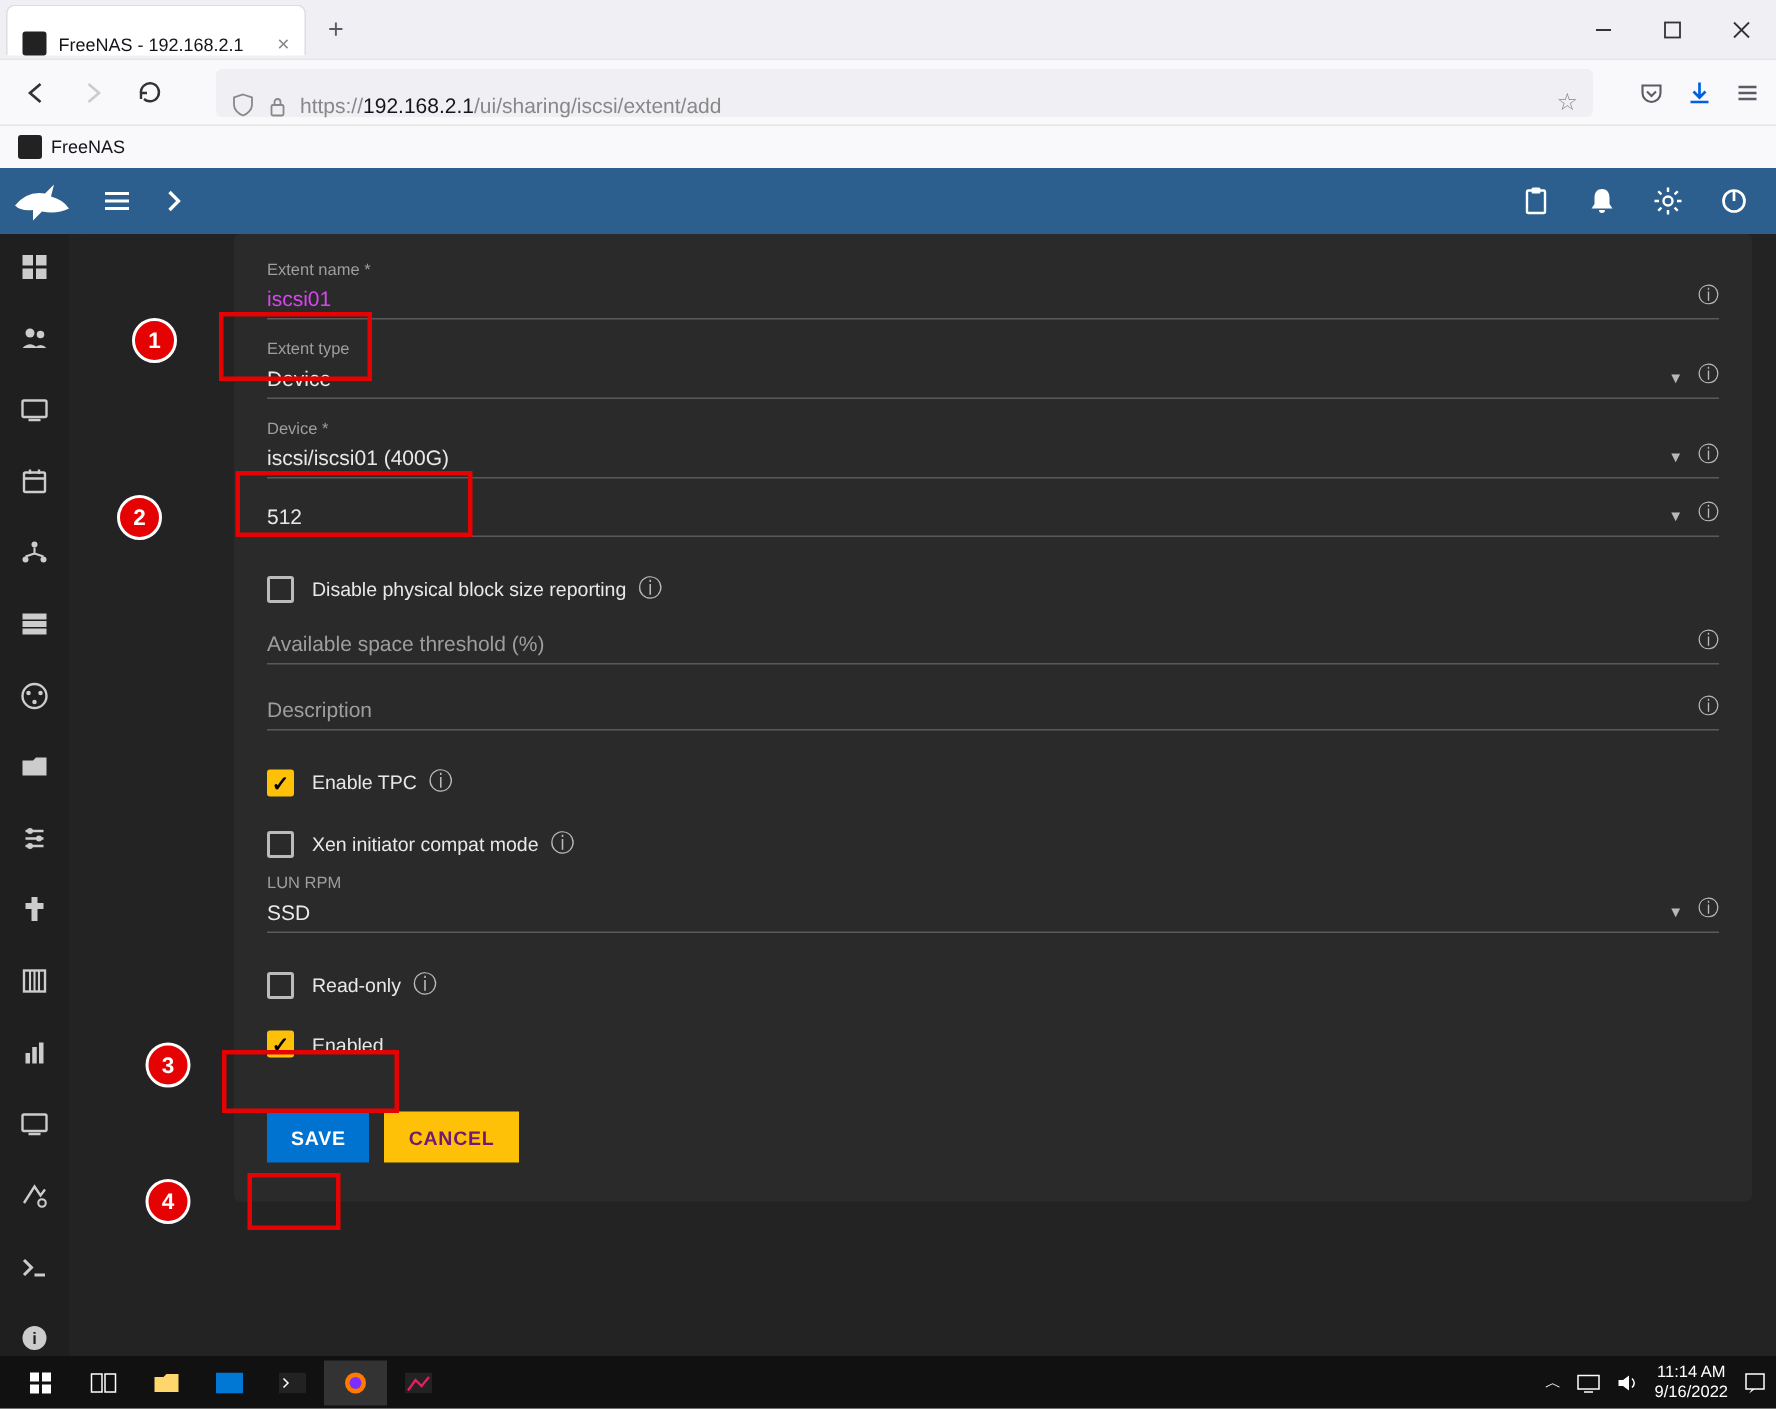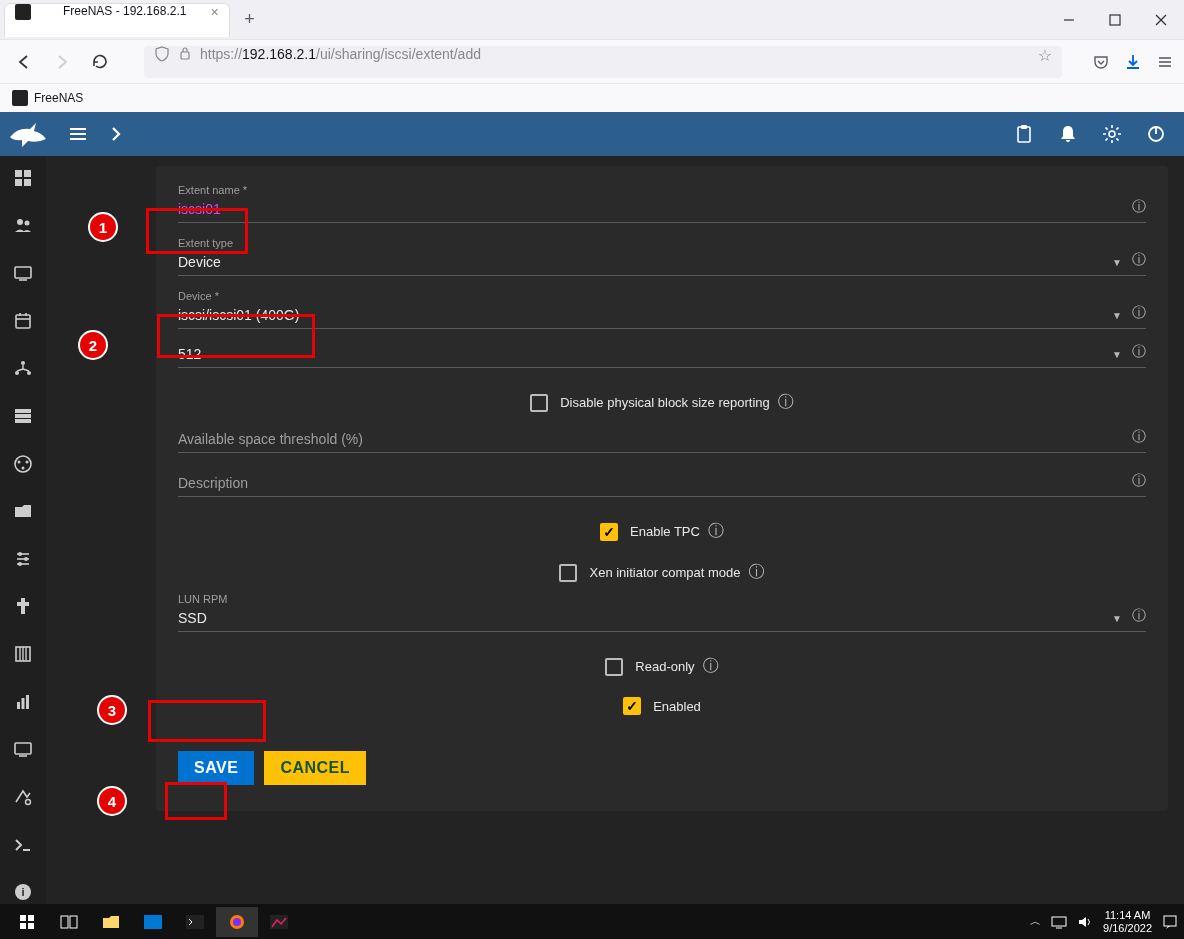--- a/index.html
+++ b/index.html
@@ -1,30 +1,30 @@
 <!DOCTYPE html>
 <html><head>
 <meta charset="utf-8">
 <style>
 * { box-sizing: border-box; margin: 0; padding: 0; font-family: "Segoe UI", Arial, sans-serif; }
 body { width: 1184px; height: 939px; background: #fff; overflow: hidden; position: relative; }
 
 
 .browser-top { height: 40px; background: #f0f0f4; display: flex; align-items: center; border-bottom: 1px solid #e6e6e6; }
-.tab { height: 34px; margin-top: 0; margin-left: 4px; background: #fff; border-radius: 6px 6px 0 0; display: flex; align-items: flex-start; padding: 0 10px; min-width: 200px; border: 1px solid #ddd; border-bottom: none; gap: 24px; }
+.tab { height: 34px; margin-top: 0; margin-left: 4px; background: #fff; border-radius: 6px 6px 0 0; display: flex; align-items: flex-end; padding: 0 10px; min-width: 200px; border: 1px solid #ddd; border-bottom: none; }
 .tab-favicon { width: 16px; height: 16px; background: #222; border-radius: 2px; margin-right: 8px; }
 .tab-title { font-size: 12px; color: #15141a; flex: 1; }
 .tab-close { color: #888; font-size: 14px; cursor: pointer; }
 .new-tab { width: 28px; height: 28px; display: flex; align-items: center; justify-content: center; color: #5b5b66; font-size: 18px; margin-left: 6px; }
 .window-controls { margin-left: auto; display: flex; }
 .window-btn { width: 46px; height: 40px; display: flex; align-items: center; justify-content: center; color: #333; }
 .browser-toolbar { height: 44px; background: #f9f9fb; display: flex; align-items: center; padding: 0 10px; gap: 10px; border-bottom: 1px solid #e6e6e6; }
 .nav-btn { width: 28px; height: 28px; display: flex; align-items: center; justify-content: center; color: #333; border-radius: 4px; }
 .nav-btn.disabled { color: #ccc; }
-.url-bar { flex: 1; height: 32px; background: #f0f0f4; border-radius: 4px; display: flex; align-items: flex-start; padding: 0 10px; gap: 8px; margin: 14px 20px; }
+.url-bar { flex: 1; height: 32px; background: #f0f0f4; border-radius: 4px; display: flex; align-items: flex-end; padding: 0 10px; gap: 8px; margin: 14px 20px; }
 .url-text { font-size: 14px; color: #888; }
 .url-text .host { color: #15141a; }
 .star-icon { margin-left: auto; color: #888; }
 .toolbar-right { display: flex; gap: 14px; align-items: center; }
 .toolbar-icon { color: #5b5b66; }
 .download-icon { color: #0061e0; }
 
 
 .bookmarks { height: 28px; background: #f9f9fb; display: flex; align-items: center; padding: 0 12px; gap: 6px; font-size: 12px; color: #15141a; }
 .bk-icon { width: 16px; height: 16px; background: #222; border-radius: 2px; }
@@ -41,42 +41,42 @@
 
 .breadcrumb-row { height: 44px; background: #1f1f1f; display: flex; align-items: center; padding: 0 20px 0 60px; color: #aaa; font-size: 15px; }
 .breadcrumb-row .sep { margin: 0 10px; color: #666; }
 .copyright { margin-left: auto; font-size: 13px; }
 
 
 .side-nav { position: absolute; left: 0; top: 156px; width: 46px; bottom: 35px; background: #1f1f1f; display: flex; flex-direction: column; align-items: center; padding-top: 10px; gap: 24px; }
 .side-item { color: #ccc; width: 24px; height: 24px; display: flex; align-items: center; justify-content: center; cursor: pointer; }
 
 
-.main { position: absolute; left: 46px; right: 0; top: 156px; bottom: 35px; background: #232323; overflow-y: auto; padding: 10px 16px 20px 110px; }
+.main { position: absolute; left: 46px; right: 0; top: 156px; bottom: 35px; background: #232323; overflow-y: auto; padding: 0 16px 20px 110px; }
 .form-card { background: #2a2a2a; border-radius: 4px; padding: 18px 22px 26px 22px; }
 
 .form-row { position: relative; margin-bottom: 14px; }
 .field-label { font-size: 11px; color: #9e9e9e; display: block; margin-bottom: 2px; }
 .field-value { font-size: 14px; color: #e8e8e8; padding: 3px 0 5px 0; border-bottom: 1px solid #5a5a5a; position: relative; }
 .help-icon { position: absolute; right: 0; bottom: 6px; color: #b8b8b8; }
 .dropdown-arrow { position: absolute; right: 24px; bottom: 7px; color: #b8b8b8; font-size: 10px; }
 .input-line { border: none; background: transparent; color: #d946ef; font-size: 14px; width: 100%; outline: none; }
 
 .placeholder-line { font-size: 14px; color: #9e9e9e; padding: 8px 0 5px 0; border-bottom: 1px solid #5a5a5a; position: relative; }
 
-.checkbox-row { display: flex; align-items: center; padding: 10px 0; justify-content: center; }
+.checkbox-row { display: flex; align-items: center; padding: 10px 0; }
 .checkbox { width: 18px; height: 18px; border: 2px solid #bbb; border-radius: 2px; margin-right: 12px; display: inline-flex; align-items: center; justify-content: center; flex-shrink: 0; }
 .checkbox.checked { background: #ffc107; border-color: #ffc107; color: #000; font-size: 14px; font-weight: bold; }
 .checkbox-label { font-size: 13px; color: #e8e8e8; }
 .checkbox-help { margin-left: 8px; color: #b8b8b8; display: inline-flex; align-items: center; }
 
 .btn-row { display: flex; gap: 10px; margin-top: 26px; }
-.btn { height: 34px; padding: 0 16px; font-size: 16px; font-weight: 600; border: none; cursor: pointer; letter-spacing: 0.5px; }
+.btn { height: 34px; padding: 0 16px; font-size: 13px; font-weight: 600; border: none; cursor: pointer; letter-spacing: 0.5px; }
 .btn-save { background: #0073d1; color: #fff; }
-.btn-cancel { background: #ffc107; color: #14532d; }
+.btn-cancel { background: #ffc107; color: #701a75; }
 
 
 .anno-box { position: absolute; border: 3px solid #e40202; pointer-events: none; }
 .anno-num { position: absolute; width: 30px; height: 30px; border-radius: 50%; background: #e40202; border: 2px solid #fff; color: #fff; font-weight: bold; font-size: 15px; display: flex; align-items: center; justify-content: center; pointer-events: none; }
 
 
 .taskbar { position: absolute; bottom: 0; left: 0; right: 0; height: 35px; background: #111; display: flex; align-items: center; padding: 0 6px; color: #fff; }
 .task-item { width: 42px; height: 30px; display: flex; align-items: center; justify-content: center; }
 .task-right { margin-left: auto; display: flex; align-items: center; gap: 10px; font-size: 11px; }
 .clock { text-align: center; line-height: 1.1; }

